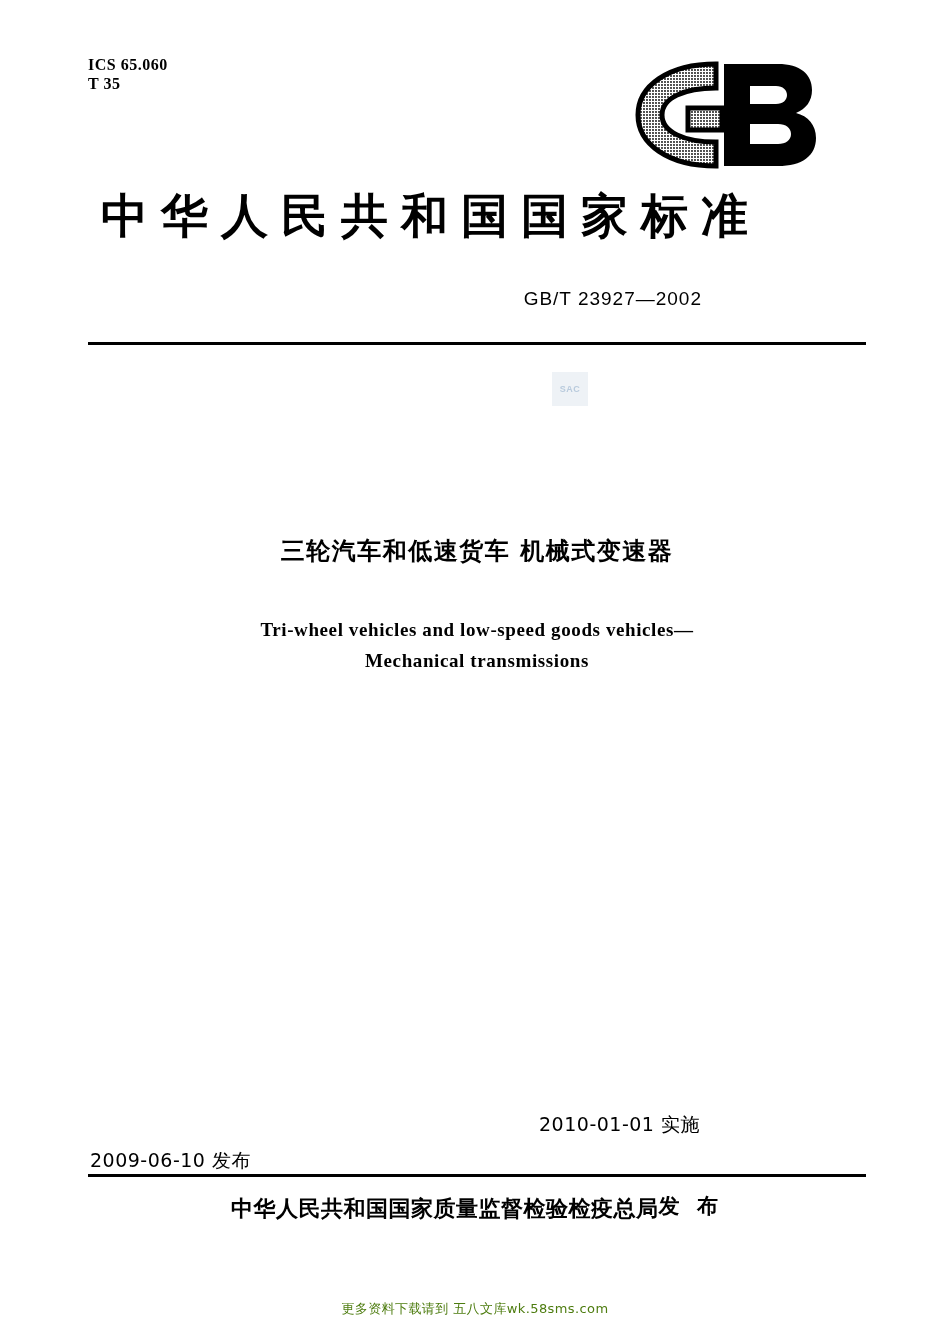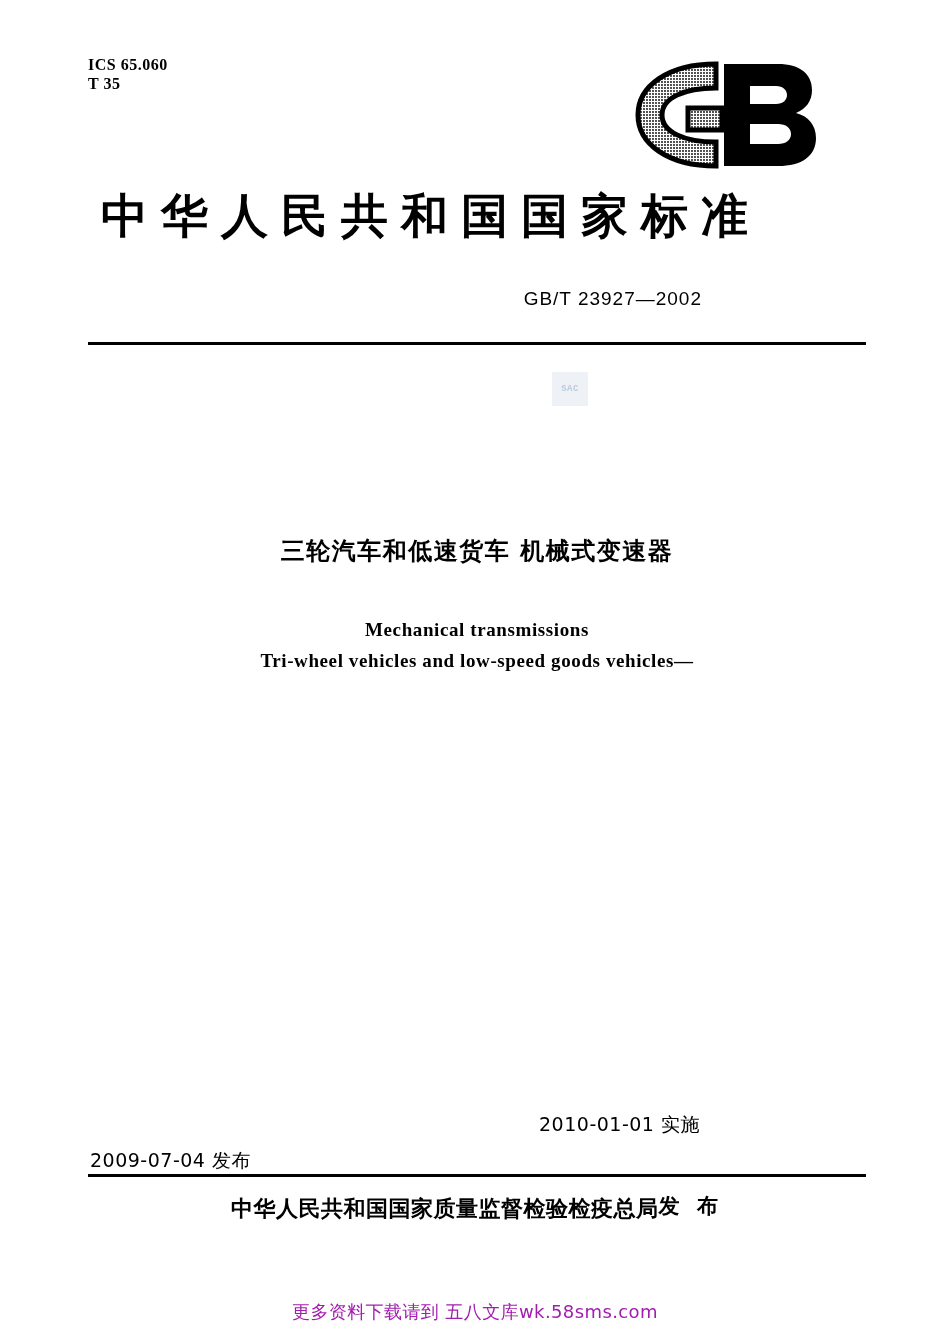--- a/index.html
+++ b/index.html
@@ -91,21 +91,21 @@
 
   
   .watermark {
     position: absolute;
     left: 552px;
     top: 372px;
     width: 36px;
     height: 34px;
     background: #eef2f6;
     color: #b9cbdd;
-    font-family: Liberation Mono, monospace;
+    font-family: Liberation Sans, sans-serif;
     font-size: 9px;
     font-weight: bold;
     display: flex;
     align-items: center;
     justify-content: center;
     letter-spacing: 0.5px;
   }
 
   
   .doc-title-cn {
@@ -192,22 +192,22 @@
   }
 
   
   .footer {
     position: absolute;
     left: 0;
     top: 1300px;
     width: 950px;
     text-align: center;
     font-family: "DejaVu Sans", sans-serif;
-    font-size: 18px;
-    color: #a21caf;
+    font-size: 13px;
+    color: #4d7c0f;
     letter-spacing: 0.4px;
     white-space: nowrap;
   }
 </style>
 </head>
 <body>
 
 <div class="page">
 
   <div class="ics-block">
@@ -236,27 +236,27 @@
   <div class="cn-standard-title">中华人民共和国国家标准</div>
 
   <div class="std-number">GB/T 23927—2002</div>
 
   <div class="rule-top"></div>
 
   <div class="watermark">SAC</div>
 
   <div class="doc-title-cn">三轮汽车和低速货车  机械式变速器</div>
   <div class="doc-title-en">
+    <div>Tri-wheel vehicles and low-speed goods vehicles—</div>
     <div>Mechanical transmissions</div>
-    <div>Tri-wheel vehicles and low-speed goods vehicles—</div>
   </div>
 
   <div class="rule-bottom"></div>
 
-  <div class="date-issue">2009-07-04 发布</div>
+  <div class="date-issue">2009-06-10 发布</div>
   <div class="date-impl">2010-01-01 实施</div>
 
   <div class="issuer-block">
     <div class="issuer-lines">
       <div class="issuer-line1">中华人民共和国国家质量监督检验检疫总局</div>
     </div>
     <div class="issuer-verb">发 布</div>
   </div>
 
   <div class="footer">更多资料下载请到 五八文库wk.58sms.com</div>

